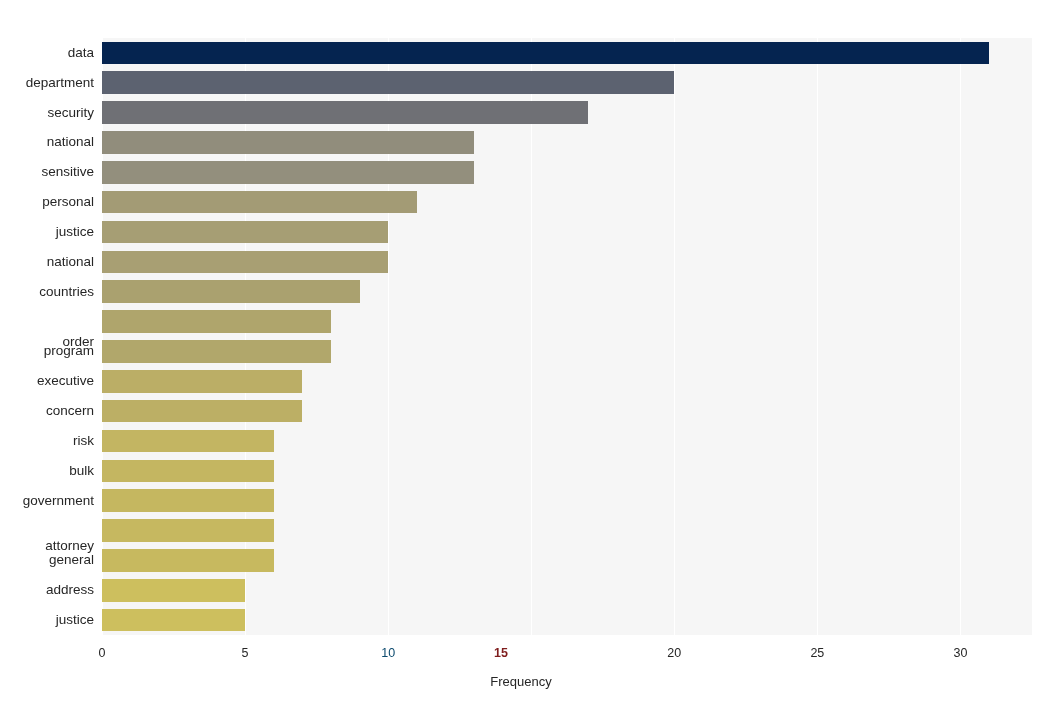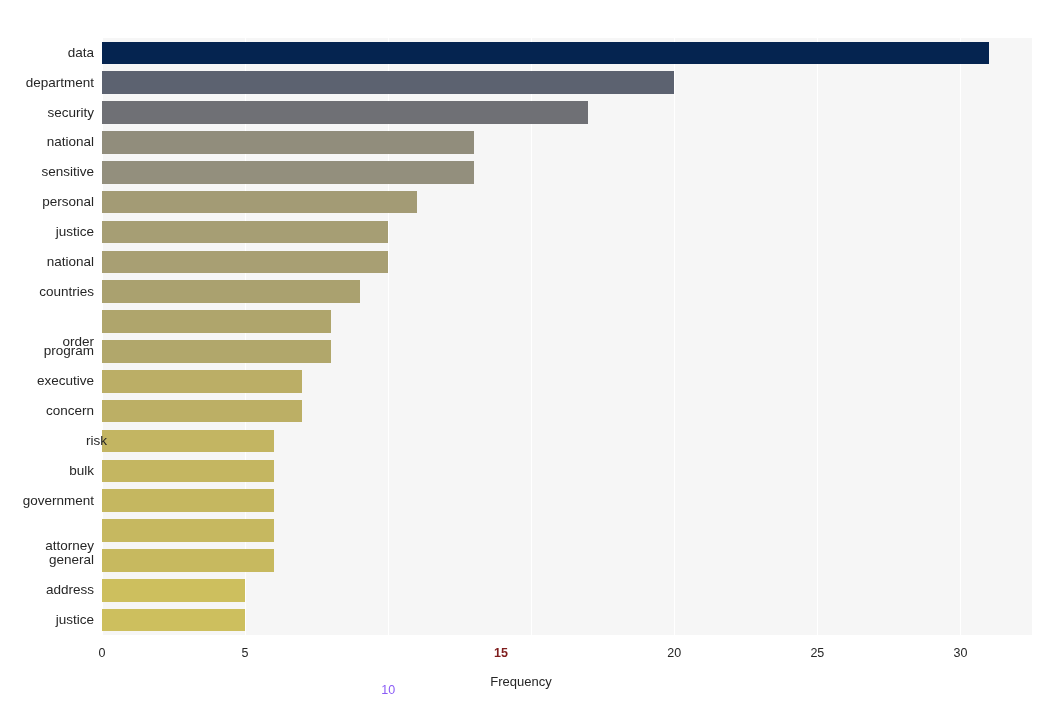--- a/index.html
+++ b/index.html
@@ -179,32 +179,32 @@
       <div class="ytick-wrap" style="top: 135.475px; color: rgb(38, 38, 38);">national</div>
       <div class="ytick-wrap" style="top: 165.325px; color: rgb(38, 38, 38);">sensitive</div>
       <div class="ytick-wrap" style="top: 195.175px; color: rgb(38, 38, 38);">personal</div>
       <div class="ytick-wrap" style="top: 225.025px; color: rgb(38, 38, 38);">justice</div>
       <div class="ytick-wrap" style="top: 254.875px; color: rgb(38, 38, 38);">national</div>
       <div class="ytick-wrap" style="top: 284.725px; color: rgb(38, 38, 38);">countries</div>
       <div class="ytick-wrap" style="top: 314.575px; color: rgb(38, 38, 38); margin-top: 20px;">order</div>
       <div class="ytick-wrap" style="top: 344.425px; color: rgb(38, 38, 38);">program</div>
       <div class="ytick-wrap" style="top: 374.275px; color: rgb(38, 38, 38);">executive</div>
       <div class="ytick-wrap" style="top: 404.125px; color: rgb(38, 38, 38);">concern</div>
-      <div class="ytick-wrap" style="top: 433.975px; color: rgb(38, 38, 38); padding-left: 13px;">risk</div>
+      <div class="ytick-wrap" style="top: 433.975px; color: rgb(38, 38, 38);">risk</div>
       <div class="ytick-wrap" style="top: 463.825px; color: rgb(38, 38, 38);">bulk</div>
       <div class="ytick-wrap" style="top: 493.675px; color: rgb(38, 38, 38);">government</div>
       <div class="ytick-wrap" style="top: 523.525px; color: rgb(38, 38, 38); margin-top: 15px;">attorney</div>
       <div class="ytick-wrap" style="top: 553.375px; color: rgb(38, 38, 38);">general</div>
       <div class="ytick-wrap" style="top: 583.225px; color: rgb(38, 38, 38);">address</div>
       <div class="ytick-wrap" style="top: 613.075px; color: rgb(38, 38, 38);">justice</div>
     </div>
   <div id="xlabels-layer">
       <div class="xtick-label" style="left: 102px; color: rgb(38, 38, 38);">0</div>
       <div class="xtick-label" style="left: 245.077px; color: rgb(38, 38, 38);">5</div>
-      <div class="xtick-label" style="left: 388.154px; color: #8b5cf6; margin-top: 37px;">10</div>
+      <div class="xtick-label" style="left: 388.154px; color: #0c4a6e;">10</div>
       <div class="xtick-label" style="left: 501px; color: #7f1d1d; font-weight: bold;">15</div>
       <div class="xtick-label" style="left: 674.308px; color: rgb(38, 38, 38);">20</div>
       <div class="xtick-label" style="left: 817.385px; color: rgb(38, 38, 38);">25</div>
       <div class="xtick-label" style="left: 960.462px; color: rgb(38, 38, 38);">30</div>
     </div>
 
   <div class="xaxis-title">Frequency</div>
 
 </div>
 

